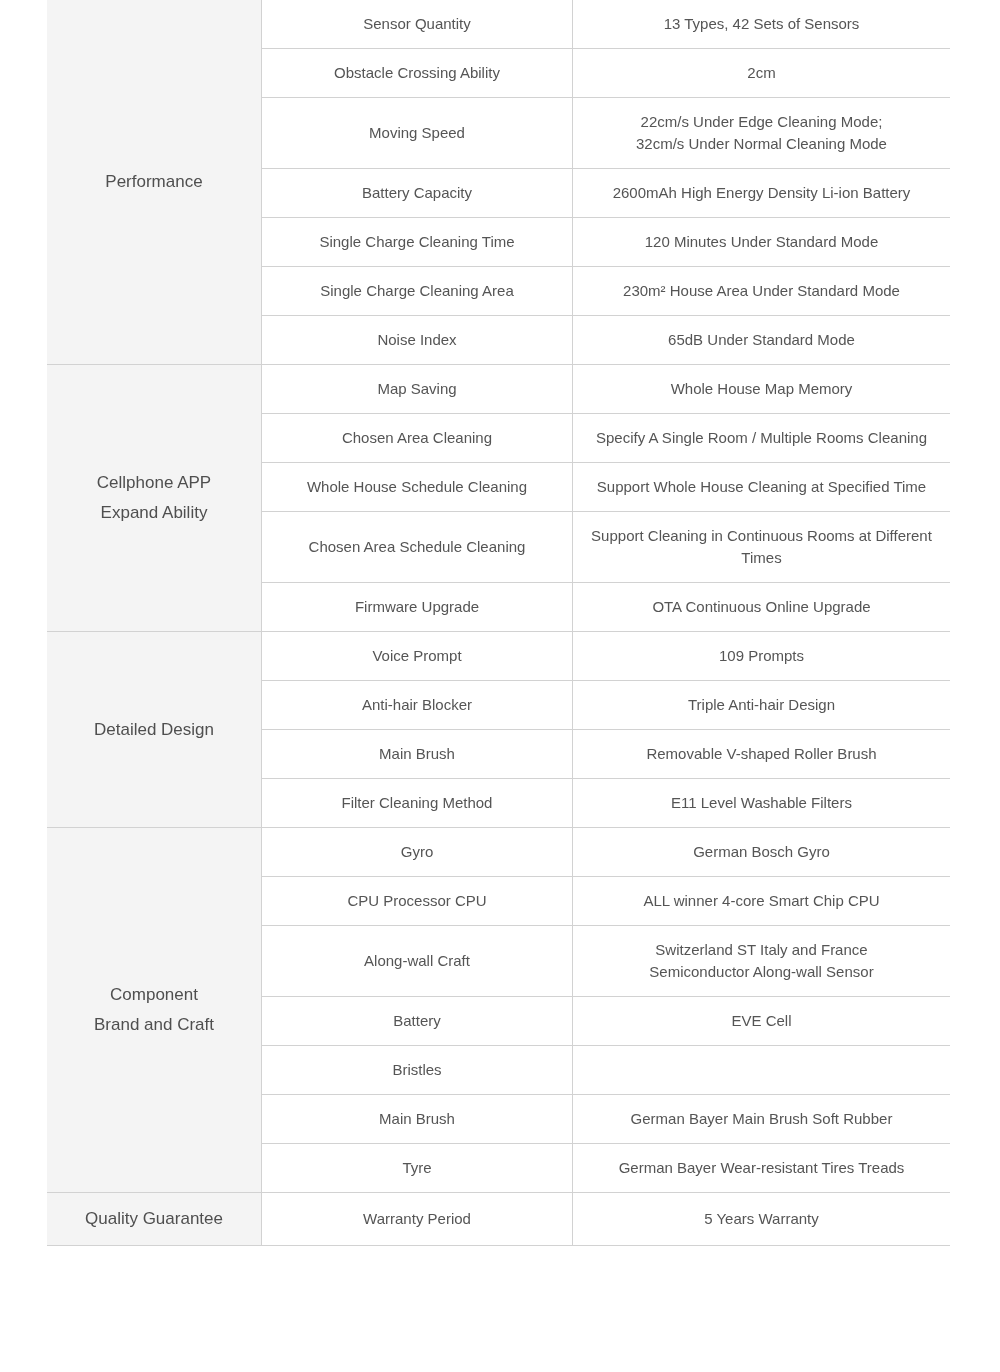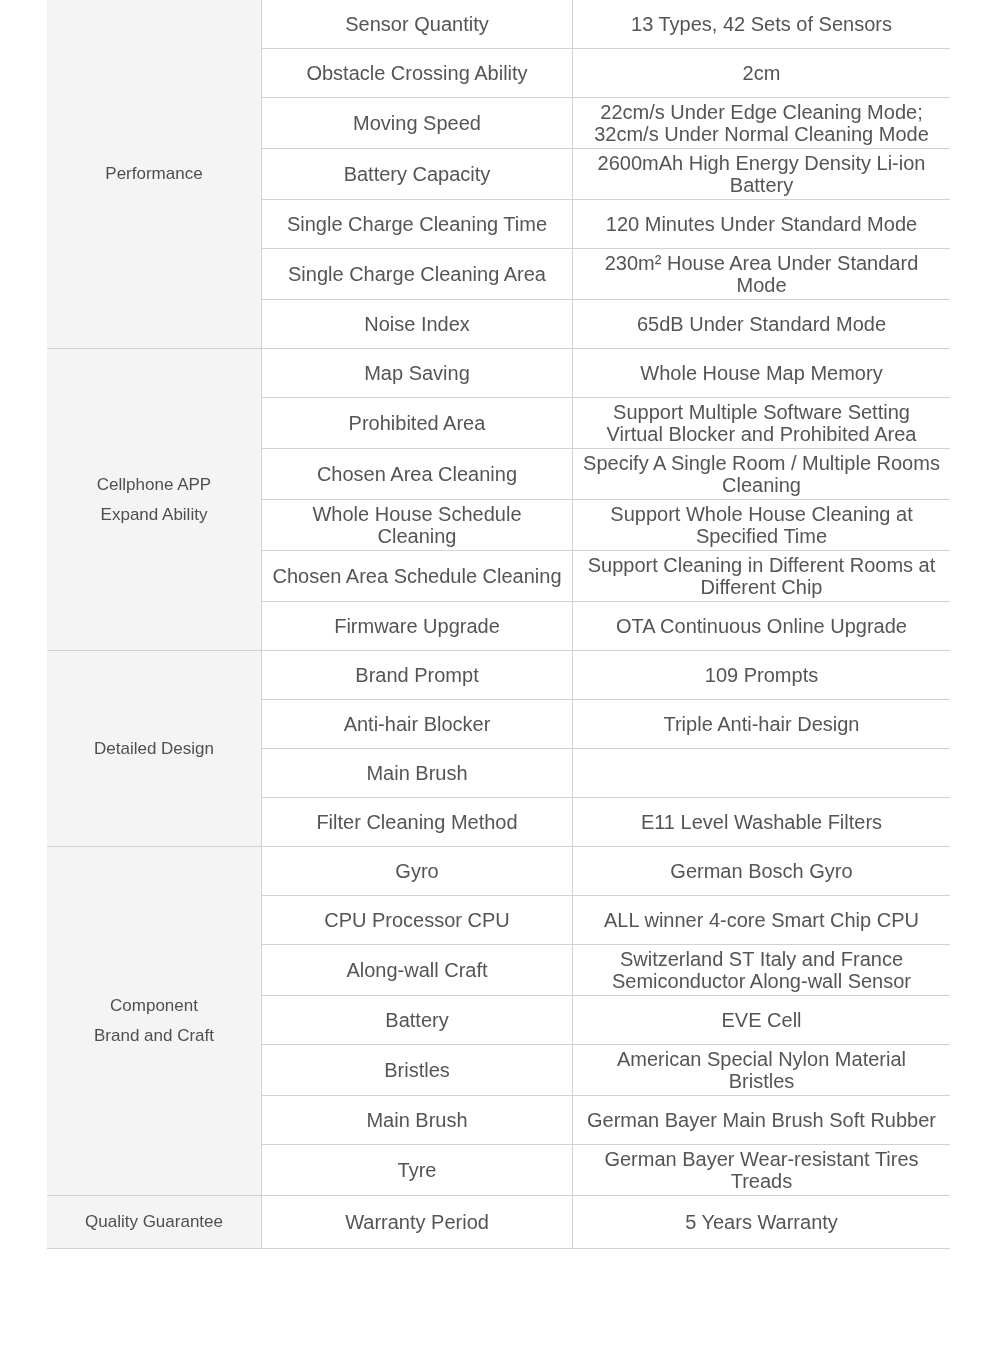--- a/index.html
+++ b/index.html
@@ -30,22 +30,22 @@
     display:flex;flex-direction:column;justify-content:center;align-items:center;
     text-align:center;
     font-size:17px;line-height:30px;color:var(--category-text);
   }
   .rows{flex:1;display:flex;flex-direction:column;}
   .spec-row{display:flex;flex:1;}
   .spec-row:not(:last-child){border-bottom:1px solid var(--border);}
   .cell{
     display:flex;flex-direction:column;justify-content:center;
     text-align:center;
-    min-height:48px;padding:3px 10px;
-    font-size:20px;line-height:22px;color:var(--cell-text);
+    min-height:48px;padding:13px 10px;
+    font-size:15px;line-height:22px;color:var(--cell-text);
   }
   .name-cell{
     width:311px;flex:0 0 311px;
     border-right:1px solid var(--border);
   }
   .value-cell{flex:1;}
   .spec-section:last-child .cell{min-height:52px;}
   .line{width:100%;}
 </style>
 </head>
@@ -132,29 +132,20 @@
     <div class="rows">
   <div class="spec-row">
     <div class="cell name-cell">
               <div class="line">Map Saving</div>
             </div>
     <div class="cell value-cell">
               <div class="line">Whole House Map Memory</div>
             </div>
   </div>
 
-  <div class="spec-row">
-    <div class="cell name-cell">
-              <div class="line">Prohibited Area</div>
-            </div>
-    <div class="cell value-cell">
-              <div class="line">Support Multiple Software Setting</div>
-              <div class="line">Virtual Blocker and Prohibited Area</div>
-            </div>
-  </div>
 
   <div class="spec-row">
     <div class="cell name-cell">
               <div class="line">Chosen Area Cleaning</div>
             </div>
     <div class="cell value-cell">
               <div class="line">Specify A Single Room / Multiple Rooms Cleaning</div>
             </div>
   </div>
 
@@ -165,21 +156,21 @@
     <div class="cell value-cell">
               <div class="line">Support Whole House Cleaning at Specified Time</div>
             </div>
   </div>
 
   <div class="spec-row">
     <div class="cell name-cell">
               <div class="line">Chosen Area Schedule Cleaning</div>
             </div>
     <div class="cell value-cell">
-              <div class="line">Support Cleaning in Different Rooms at Different Chip</div>
+              <div class="line">Support Cleaning in Continuous Rooms at Different Times</div>
             </div>
   </div>
 
   <div class="spec-row">
     <div class="cell name-cell">
               <div class="line">Firmware Upgrade</div>
             </div>
     <div class="cell value-cell">
               <div class="line">OTA Continuous Online Upgrade</div>
             </div>
@@ -187,39 +178,42 @@
 </div>
   </section>
 
   <section class="spec-section">
     <div class="category-cell">
           <div class="line">Detailed Design</div>
         </div>
     <div class="rows">
   <div class="spec-row">
     <div class="cell name-cell">
-              <div class="line">Brand Prompt</div>
+              <div class="line">Voice Prompt</div>
             </div>
     <div class="cell value-cell">
               <div class="line">109 Prompts</div>
             </div>
   </div>
 
   <div class="spec-row">
     <div class="cell name-cell">
               <div class="line">Anti-hair Blocker</div>
             </div>
     <div class="cell value-cell">
               <div class="line">Triple Anti-hair Design</div>
             </div>
   </div>
 
   <div class="spec-row">
     <div class="cell name-cell">
               <div class="line">Main Brush</div>
+            </div>
+    <div class="cell value-cell">
+              <div class="line">Removable V-shaped Roller Brush</div>
             </div>
   </div>
 
   <div class="spec-row">
     <div class="cell name-cell">
               <div class="line">Filter Cleaning Method</div>
             </div>
     <div class="cell value-cell">
               <div class="line">E11 Level Washable Filters</div>
             </div>
@@ -268,23 +262,20 @@
             </div>
     <div class="cell value-cell">
               <div class="line">EVE Cell</div>
             </div>
   </div>
 
   <div class="spec-row">
     <div class="cell name-cell">
               <div class="line">Bristles</div>
             </div>
-    <div class="cell value-cell">
-              <div class="line">American Special Nylon Material Bristles</div>
-            </div>
   </div>
 
   <div class="spec-row">
     <div class="cell name-cell">
               <div class="line">Main Brush</div>
             </div>
     <div class="cell value-cell">
               <div class="line">German Bayer Main Brush Soft Rubber</div>
             </div>
   </div>

